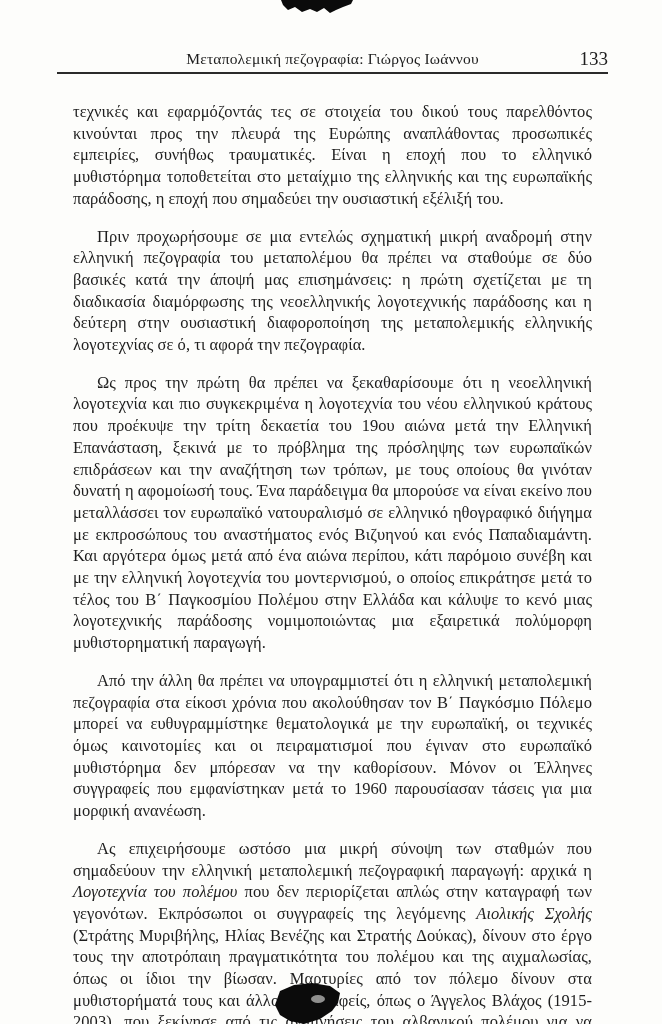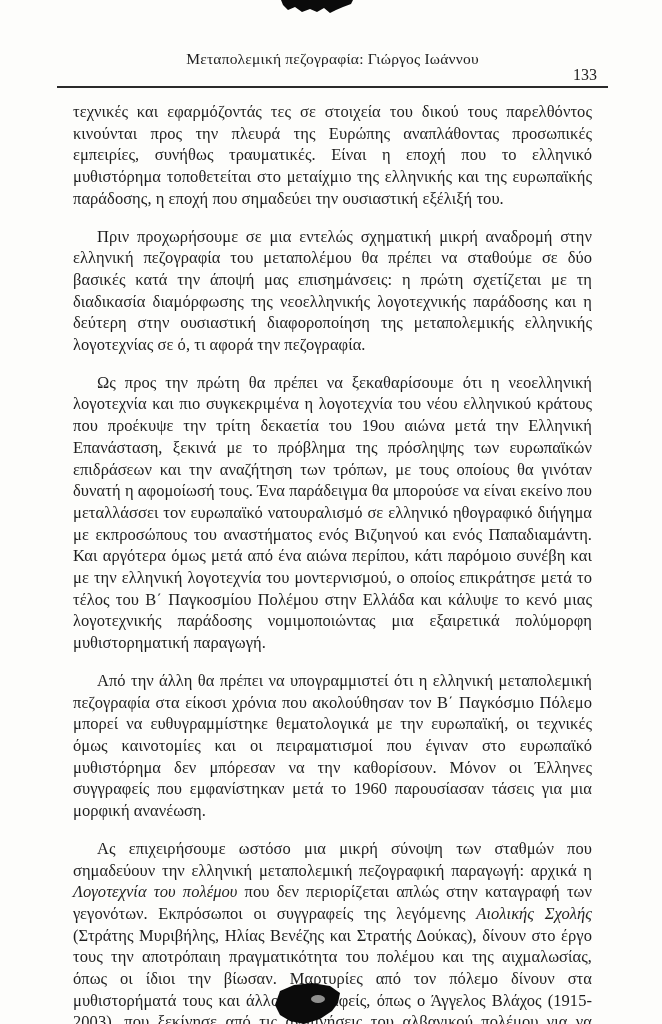--- a/index.html
+++ b/index.html
@@ -21,35 +21,35 @@
   
   .artifact{position:absolute;}
   .artifact-top{left:281px;top:0;}
   .artifact-bottom{left:274px;top:983px;}
   
   .header{
     position:absolute;
     left:57px;top:50px;
     width:551px;
     border-bottom:2px solid var(--rule);
-    padding-bottom:17px;
+    padding-bottom:3px;
     height:19px;
   }
   .header-title{
     position:absolute;
     left:0;right:0;
     text-align:center;
     font-size:15.5px;
     letter-spacing:.2px;
     white-space:nowrap;
   }
   .header-page-number{
     position:absolute;
-    right:11px;bottom:2px;
-    font-size:16px;
+    right:0;bottom:2px;
+    font-size:19px;
   }
   
   .body-text{
     position:absolute;
     left:57px;top:85px;
     width:551px;
     font-size:16.5px;
     line-height:21.7px;
     text-align:justify;
     letter-spacing:.05px;

